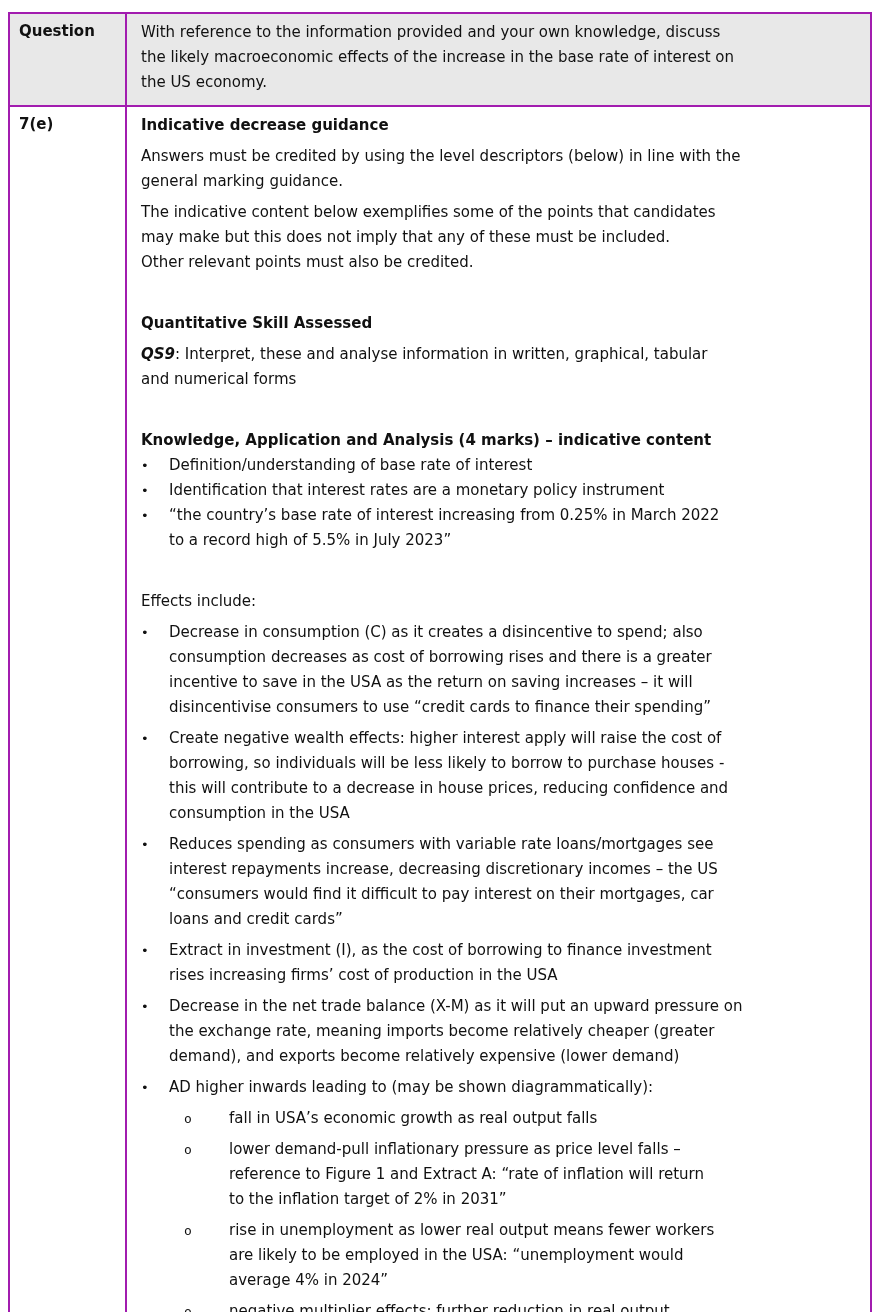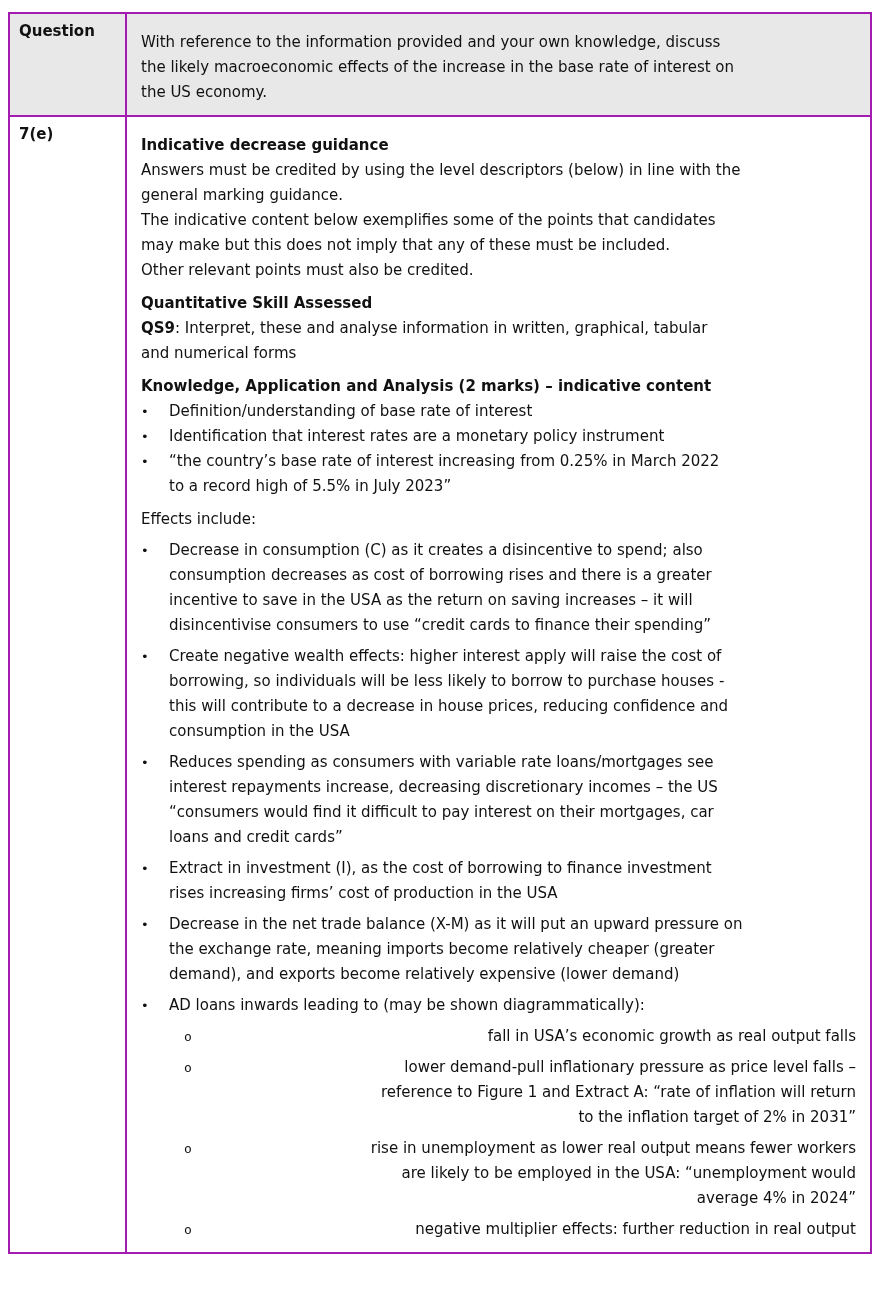--- a/index.html
+++ b/index.html
@@ -27,37 +27,38 @@
     box-sizing: border-box;
   }
   .c1 {
     width: 117px;
     padding: 5px 6px 5px 9px;
     font-weight: bold;
     font-size: 15px;
     line-height: 25px;
   }
   .c2 {
-    padding: 16px 14px 10px 14px;
+    padding: 6px 14px 10px 14px;
     font-size: 15px;
     line-height: 25px;
   }
   .header-row td { background: #e8e8e8; }
   .qtext { white-space: pre-line; }
 
   .block { margin: 0; }
   .h {
     font-weight: bold;
     white-space: pre-line;
   }
   .p {
-    white-space: pre-line;
-  }
-  .b { font-weight: bold; }
-  .gap { margin-top: 8px; }
+    margin-top: 6px;
+    white-space: pre-line;
+  }
+  .b { font-weight: bold; font-style: italic; }
+  .gap { margin-top: 36px; }
 
   .group { margin: 0; }
   .li {
     display: flex;
     line-height: 25px;
   }
   .li .marker {
     flex: none;
     width: 28px;
     font-size: 13px;
@@ -75,21 +76,20 @@
   }
   .subli .marker {
     flex: none;
     width: 45px;
     font-size: 13px;
     font-family: "DejaVu Sans Mono", monospace;
   }
   .subli .txt {
     flex: 1;
     white-space: pre-line;
-    text-align: right;
   }
 </style>
 </head>
 <body>
 
 <div class="page">
   <table class="ms">
     <tbody>
         <tr class="header-row">
       <td class="c1">Question</td>
@@ -105,21 +105,21 @@
         <div class="block p">Answers must be credited by using the level descriptors (below) in line with the
 general marking guidance.</div>
         <div class="block p">The indicative content below exemplifies some of the points that candidates
 may make but this does not imply that any of these must be included.
 Other relevant points must also be credited.</div>
 
         <div class="block h gap">Quantitative Skill Assessed</div>
         <div class="block p"><span class="b">QS9</span><span>: Interpret, these and analyse information in written, graphical, tabular
 and numerical forms</span></div>
 
-        <div class="block h gap">Knowledge, Application and Analysis (2 marks) – indicative content</div>
+        <div class="block h gap">Knowledge, Application and Analysis (4 marks) – indicative content</div>
 
         <div class="group gap">
           <div class="li">
             <span class="marker">•</span>
             <span class="txt">Definition/understanding of base rate of interest</span>
           </div>
           <div class="li">
             <span class="marker">•</span>
             <span class="txt">Identification that interest rates are a monetary policy instrument</span>
           </div>
@@ -160,21 +160,21 @@
 rises increasing firms’ cost of production in the USA</span>
           </div>
           <div class="li spaced">
             <span class="marker">•</span>
             <span class="txt">Decrease in the net trade balance (X-M) as it will put an upward pressure on
 the exchange rate, meaning imports become relatively cheaper (greater
 demand), and exports become relatively expensive (lower demand)</span>
           </div>
           <div class="li spaced">
             <span class="marker">•</span>
-            <span class="txt">AD loans inwards leading to (may be shown diagrammatically):</span>
+            <span class="txt">AD higher inwards leading to (may be shown diagrammatically):</span>
           </div>
 
           <div class="subli">
             <span class="marker">o</span>
             <span class="txt">fall in USA’s economic growth as real output falls</span>
           </div>
           <div class="subli">
             <span class="marker">o</span>
             <span class="txt">lower demand-pull inflationary pressure as price level falls –
 reference to Figure 1 and Extract A: “rate of inflation will return

